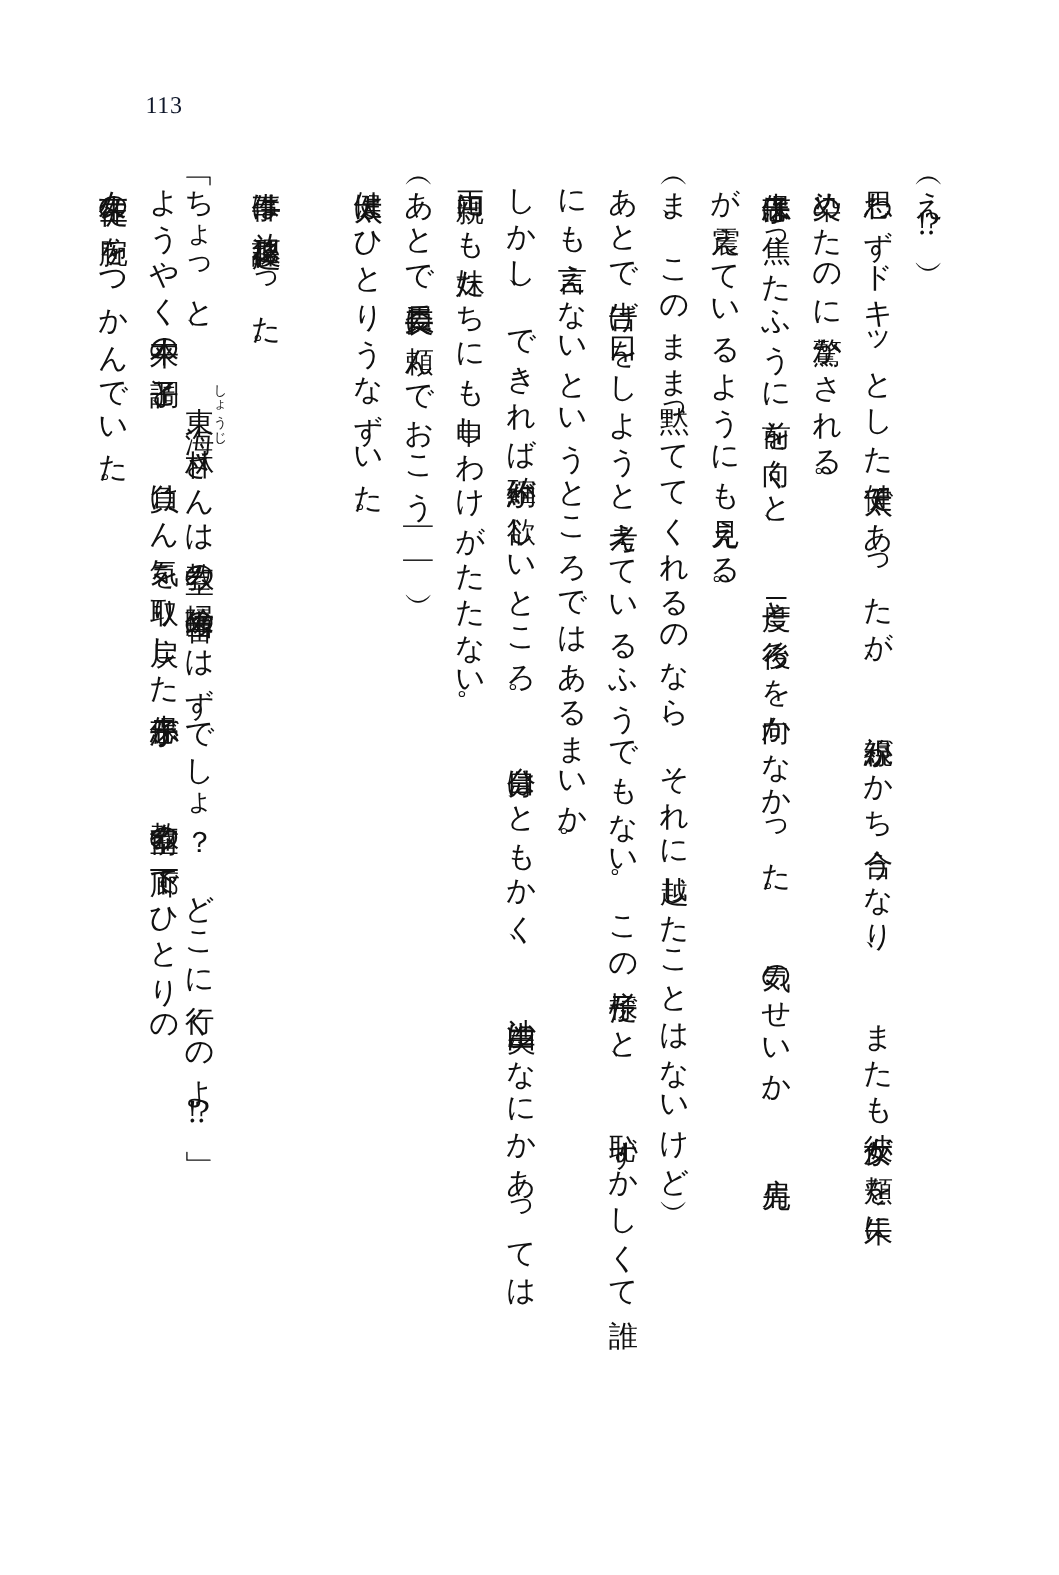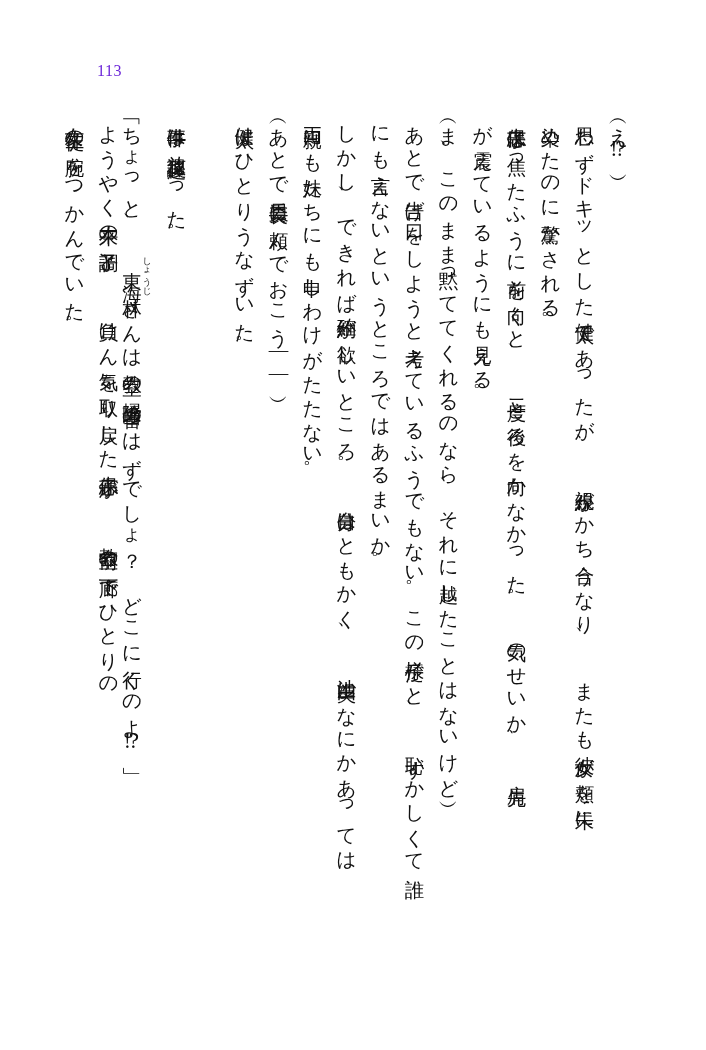--- a/index.html
+++ b/index.html
@@ -22,21 +22,21 @@
     background: #ffffff;
   }
 
   
   .page-number {
     position: absolute;
     top: 62px;
     left: 97px;
     font-size: 16px;
     letter-spacing: 0.5px;
-    color: #6d28d9;
+    color: #0f172a;
     font-family: "Liberation Serif", "DejaVu Serif", serif;
   }
 
   
   .body-text {
     position: absolute;
     top: 112px;
     right: 78px;
     left: 72px;
     height: 840px;

